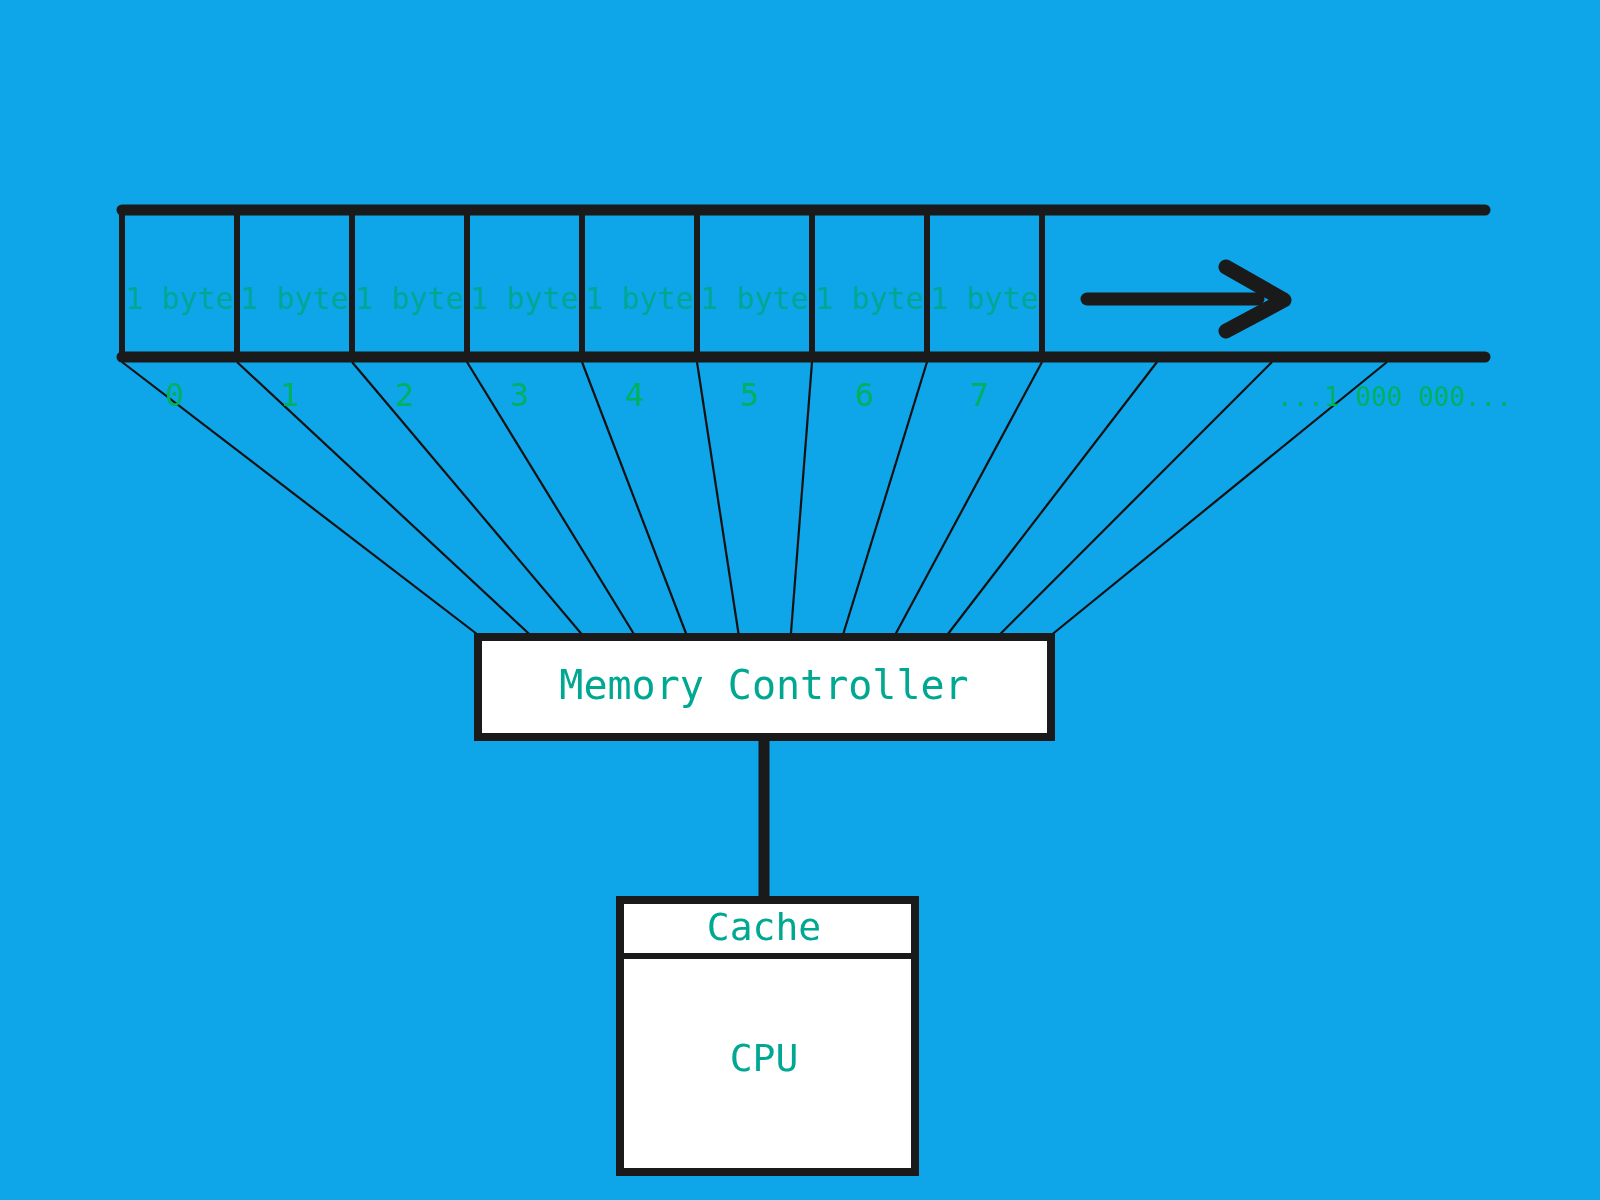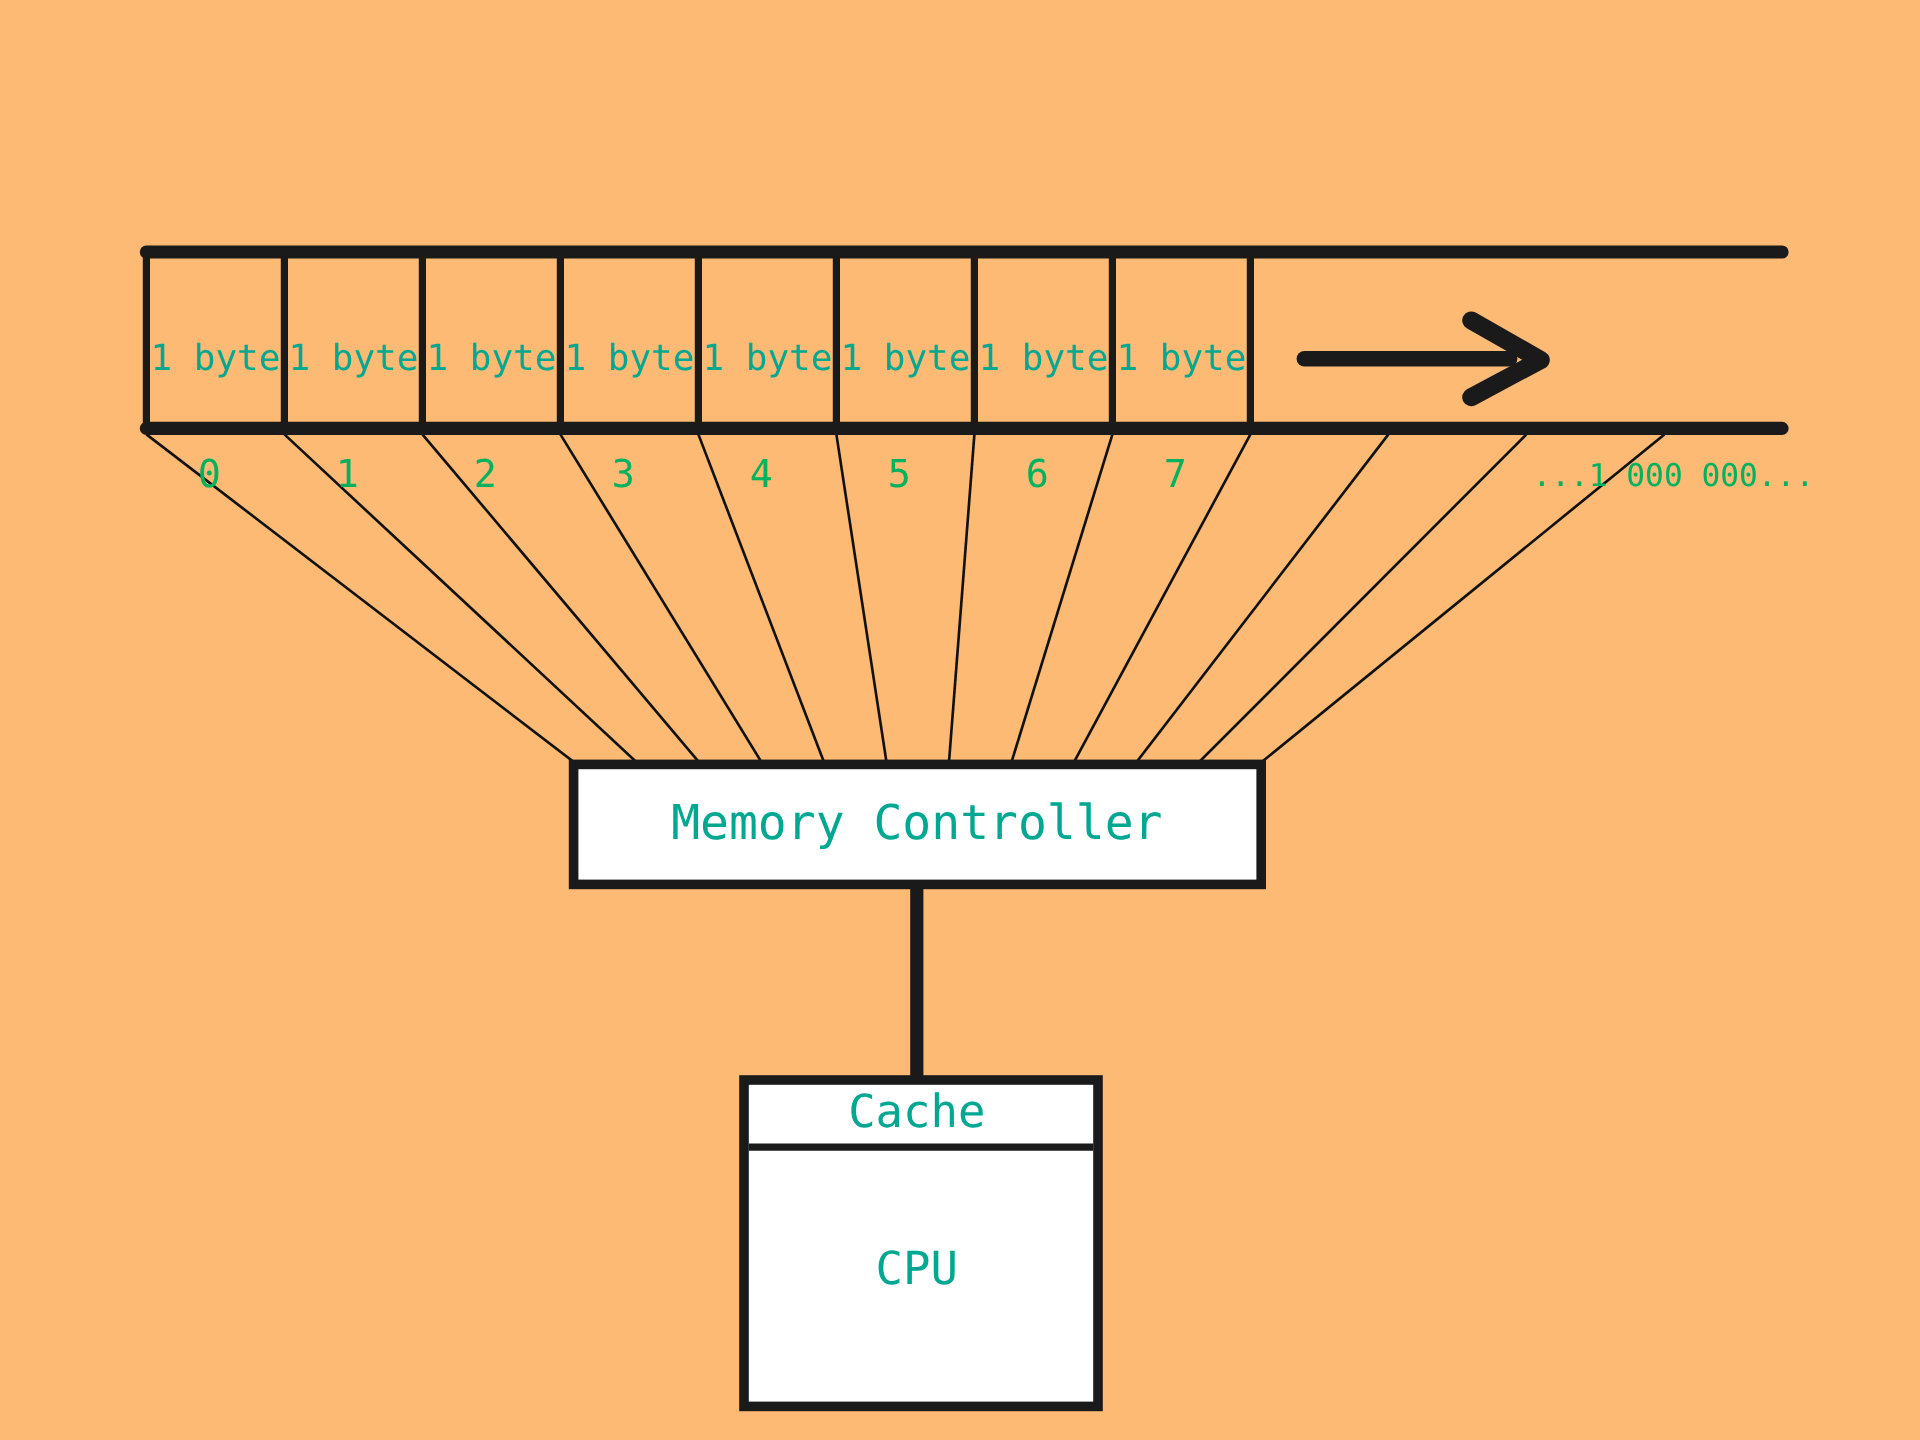--- a/index.html
+++ b/index.html
@@ -8,21 +8,21 @@
     padding: 0;
     background: #ffffff;
   }
   body {
     font-family: "DejaVu Sans Mono", "Liberation Mono", monospace;
   }
   #stage {
     position: relative;
     width: 1600px;
     height: 1200px;
-    background: #fdba74;
+    background: #0ea5e9;
     overflow: hidden;
   }
   #diagram-svg {
     position: absolute;
     left: 0;
     top: 0;
     width: 1600px;
     height: 1200px;
     display: block;
   }

